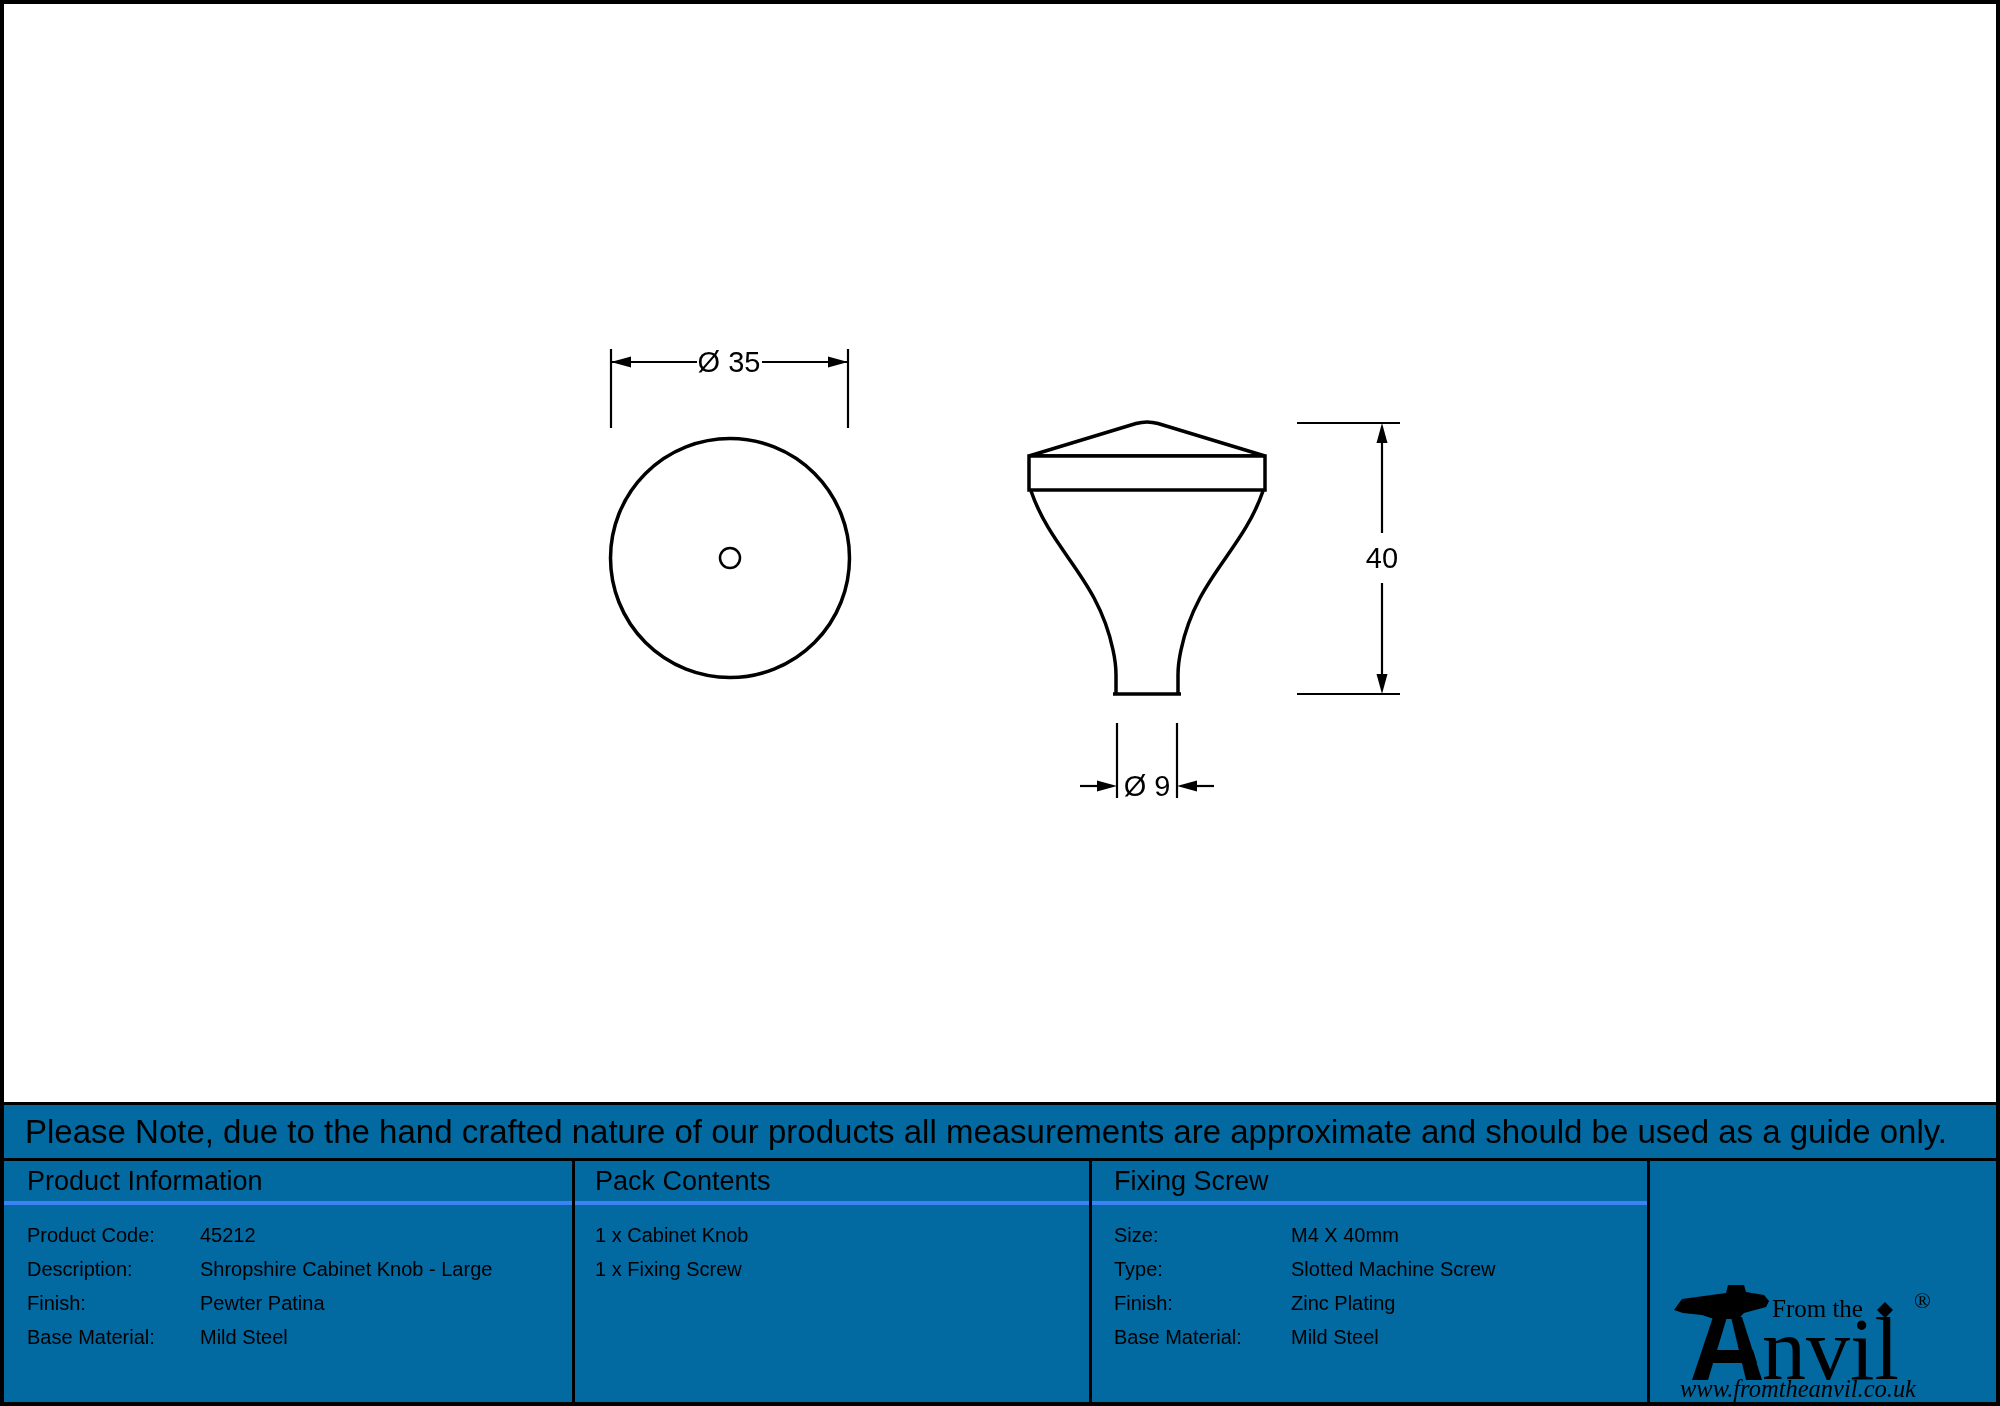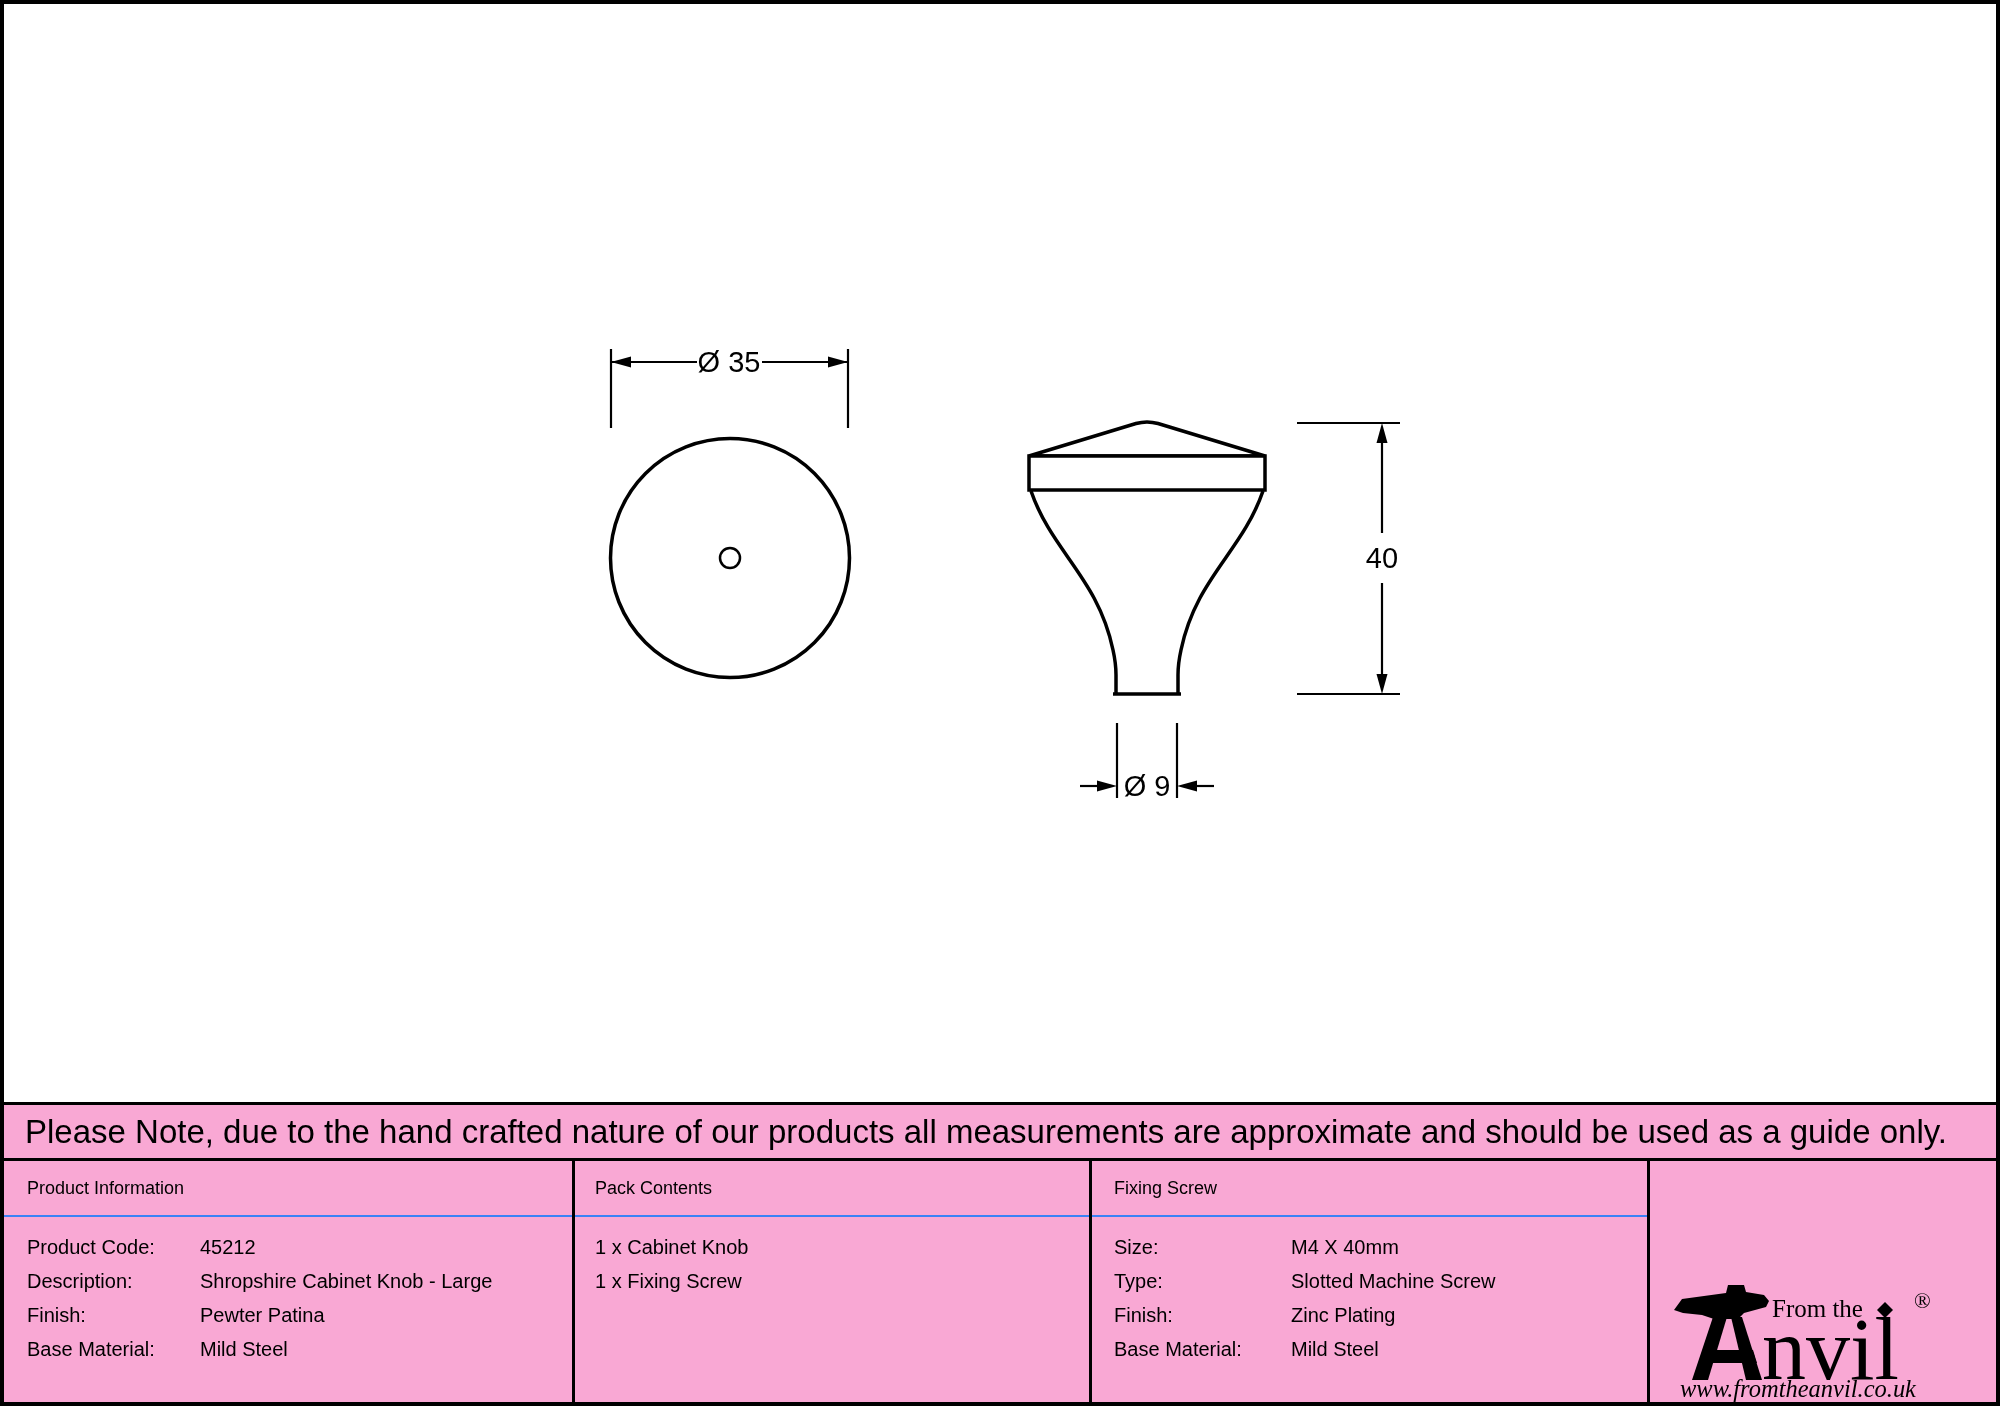--- a/index.html
+++ b/index.html
@@ -1,21 +1,21 @@
 <!DOCTYPE html>
 <html><head>
 <meta charset="utf-8">
 <style>
   html,body{margin:0;padding:0;background:#ffffff;}
   .page{
     position:relative;
     width:2000px;height:1406px;
     box-sizing:border-box;
     border:4px solid #000;
-    background:#f9a8d4;
+    background:#0369a1;
     font-family:"Liberation Sans",sans-serif;
     color:#000;
     display:flex;flex-direction:column;
   }
   .drawing-area{
     height:1098px;
     position:relative;
     background:#fff;
   }
   .drawing-area svg{display:block;width:100%;height:100%;}
@@ -33,23 +33,23 @@
     display:flex;
     box-sizing:border-box;
   }
   .col{box-sizing:border-box;display:flex;flex-direction:column;}
   .col-product{width:571px;border-right:3px solid #000;}
   .col-pack{width:517px;border-right:3px solid #000;}
   .col-screw{width:558px;border-right:3px solid #000;}
   .col-logo{width:310px;display:flex;align-items:center;justify-content:flex-end;}
   .cell-header{
     box-sizing:border-box;
-    height:56px;
-    border-bottom:2px solid #3b82f6;
-    font-size:18px;
+    height:44px;
+    border-bottom:4px solid #3b82f6;
+    font-size:27px;
     display:flex;align-items:center;
   }
   .col-product .cell-header{padding-left:23px;}
   .col-pack .cell-header{padding-left:20px;}
   .col-screw .cell-header{padding-left:22px;}
   .cell-body{
     flex:1;
     box-sizing:border-box;
     padding-top:13px;
     font-size:20px;

